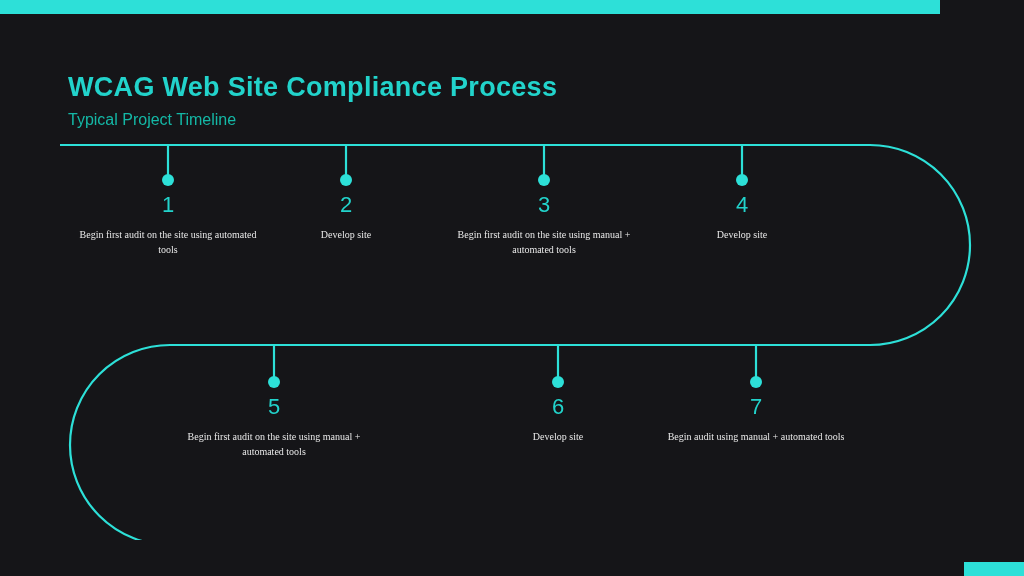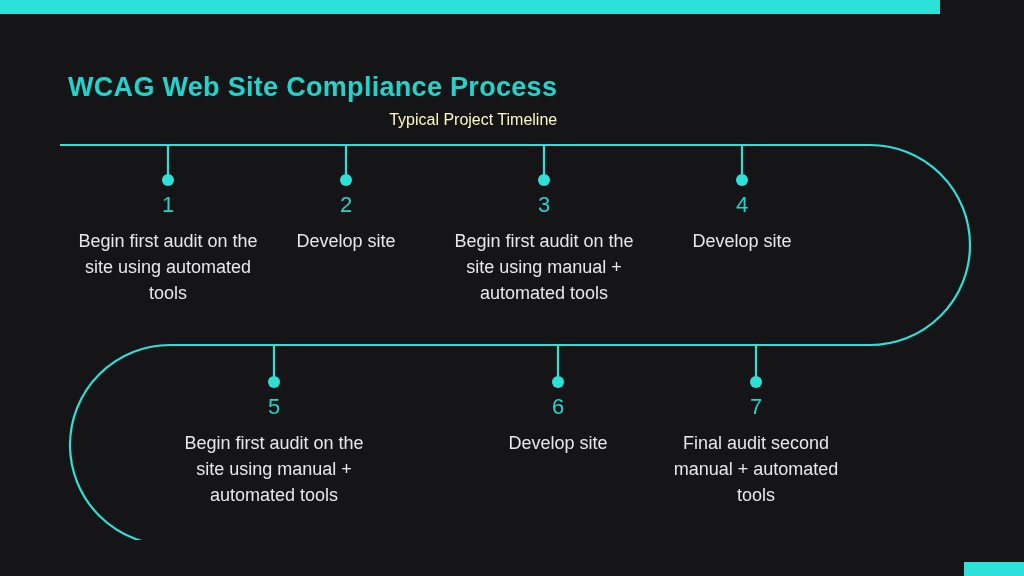--- a/index.html
+++ b/index.html
@@ -32,47 +32,47 @@
     top: 72px;
     left: 68px;
   }
   .title {
     color: #22d3cb;
     font-size: 27px;
     font-weight: 800;
     letter-spacing: 0.3px;
   }
   .subtitle {
-    color: #fef9c3;
+    color: #14b8a6;
     font-size: 16px;
     font-weight: 400;
     margin-top: 8px;
-    text-align: right;
   }
   .timeline-svg {
     position: absolute;
     top: 140px;
     left: 60px;
   }
   .step {
     position: absolute;
     width: 180px;
     text-align: center;
   }
   .step .num {
     color: #22d3cb;
     font-size: 22px;
     font-weight: 400;
     margin-bottom: 10px;
   }
   .step .desc {
     color: #e8e8e8;
-    font-size: 18px;
+    font-size: 10px;
     font-weight: 400;
     line-height: 1.45;
+    font-family: Liberation Serif, serif;
   }
   
   .s1 { top: 192px; left: 78px; }
   .s2 { top: 192px; left: 256px; }
   .s3 { top: 192px; left: 454px; }
   .s4 { top: 192px; left: 652px; }
   
   .s5 { top: 394px; left: 184px; }
   .s6 { top: 394px; left: 468px; }
   .s7 { top: 394px; left: 666px; }
@@ -139,14 +139,14 @@
 <div class="step s5">
   <div class="num">5</div>
   <div class="desc">Begin first audit on the site using manual + automated tools</div>
 </div>
 <div class="step s6">
   <div class="num">6</div>
   <div class="desc">Develop site</div>
 </div>
 <div class="step s7">
   <div class="num">7</div>
-  <div class="desc">Final audit second manual + automated tools</div>
+  <div class="desc">Begin audit using manual + automated tools</div>
 </div>
 
 </body></html>

